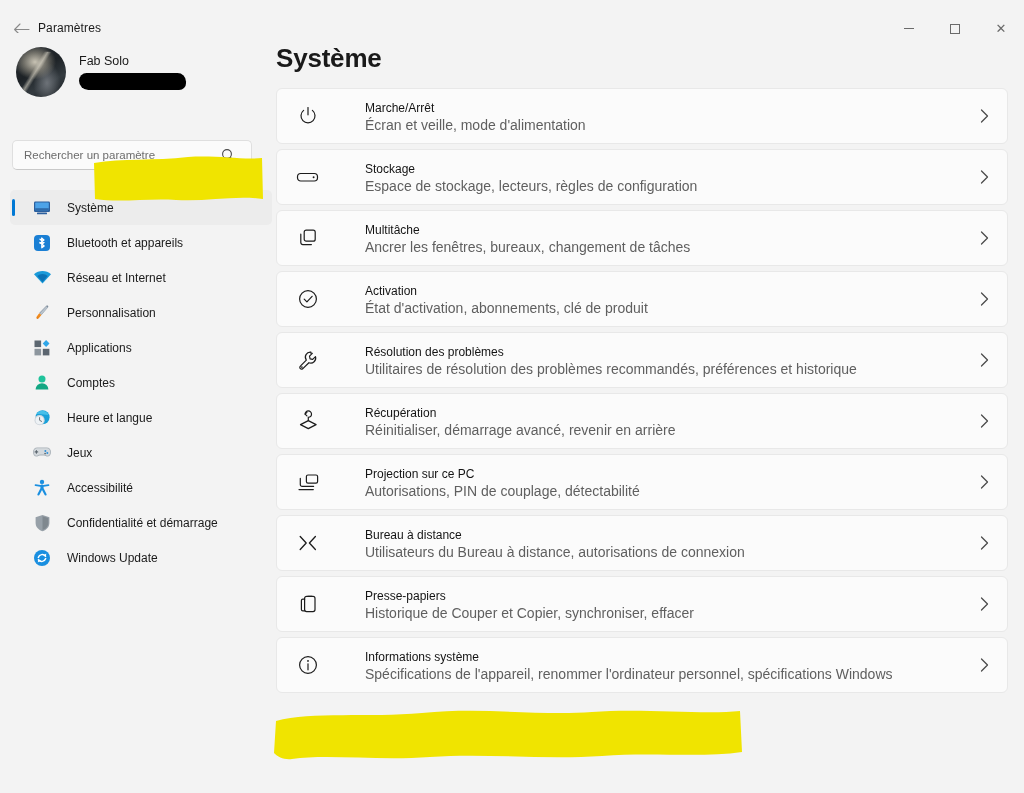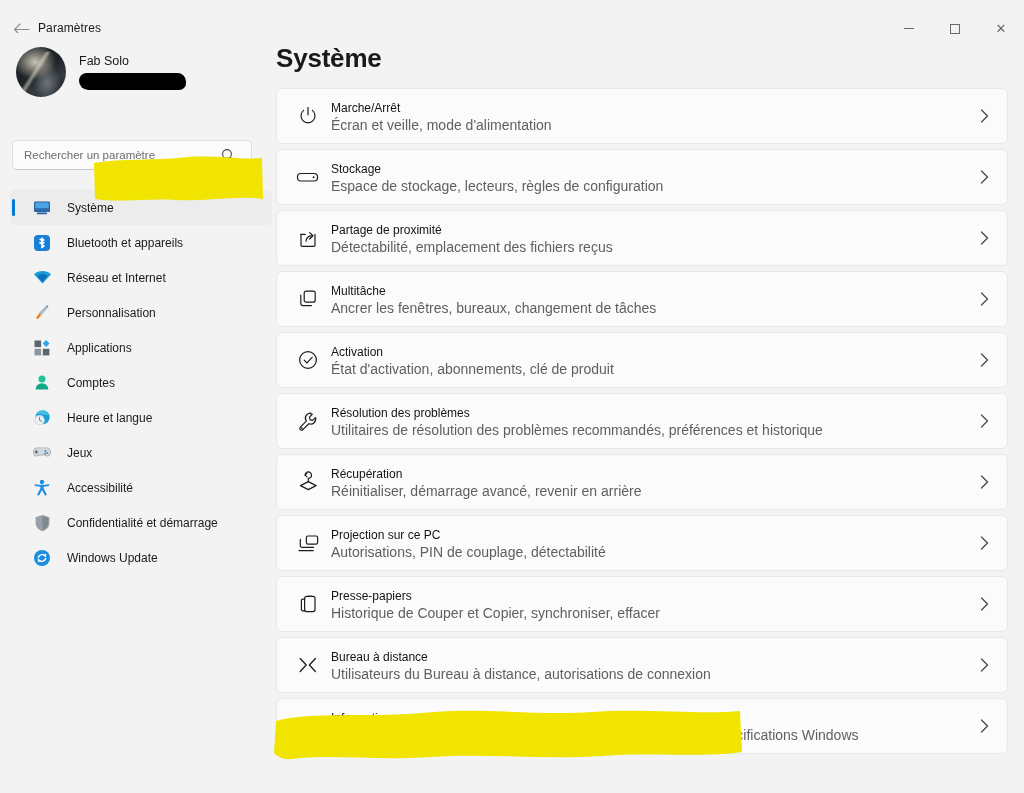--- a/index.html
+++ b/index.html
@@ -93,21 +93,21 @@
   
   .main { position: absolute; left: 276px; top: 33px; width: 748px; height: 760px; }
   .page-title {
     position: absolute; left: 0px; top: 10px;
     font-size: 26px; font-weight: bold; color: #1a1a1a; letter-spacing: -.2px;
   }
   .cards { position: absolute; left: 0px; top: 55px; width: 732px; }
   .card {
     position: relative; height: 56px; background: #fbfbfb;
     border: 1px solid #e8e8e8; border-radius: 6px;
-    margin-bottom: 5px; display: flex; align-items: center;
+    margin-bottom: 5px; display: flex; align-items: center; gap: 34px;
   }
   .card-ico {
     width: 54px; display: flex; align-items: center; justify-content: center;
     color: #1c1c1c; flex: none; padding-left: 8px;
   }
   .card-text { flex: 1; min-width: 0; }
   .card-title { font-size: 12px; color: #141414; line-height: 15px; }
   .card-sub { font-size: 14px; color: #5f5f5f; line-height: 14px; margin-top: 2px; }
   .card-chevron {
     width: 46px; display: flex; align-items: center; justify-content: center;
@@ -332,39 +332,20 @@
           <div class="card-title">Stockage</div>
           <div class="card-sub">Espace de stockage, lecteurs, règles de configuration</div>
         </div>
         <span class="card-chevron">
           <svg width="9" height="14" viewBox="0 0 9 14" fill="none">
             <path d="M1.5 1l6 6-6 6" stroke="#4a4a4a" stroke-width="1.25" stroke-linecap="round" stroke-linejoin="round"></path>
           </svg>
         </span>
       </div>
 
-      <div class="card">
-        <span class="card-ico">
-          <svg width="22" height="22" viewBox="0 0 22 22" fill="none">
-            <path d="M4 7.4V18c0 .8.6 1.4 1.4 1.4h11.2c.8 0 1.4-.6 1.4-1.4V7.4" stroke="#1c1c1c" stroke-width="1.2" stroke-linecap="round"></path>
-            <path d="M9 14.2c.4-3.6 2.6-5.4 6.2-5.4" stroke="#1c1c1c" stroke-width="1.2" stroke-linecap="round"></path>
-            <path d="M12.6 5.6l3.4 3.2-3.4 3.2" stroke="#1c1c1c" stroke-width="1.2" stroke-linecap="round" stroke-linejoin="round"></path>
-            <path d="M4 7.4h4.2" stroke="#1c1c1c" stroke-width="1.2" stroke-linecap="round"></path>
-          </svg>
-        </span>
-        <div class="card-text">
-          <div class="card-title">Partage de proximité</div>
-          <div class="card-sub">Détectabilité, emplacement des fichiers reçus</div>
-        </div>
-        <span class="card-chevron">
-          <svg width="9" height="14" viewBox="0 0 9 14" fill="none">
-            <path d="M1.5 1l6 6-6 6" stroke="#4a4a4a" stroke-width="1.25" stroke-linecap="round" stroke-linejoin="round"></path>
-          </svg>
-        </span>
-      </div>
 
       <div class="card">
         <span class="card-ico">
           <svg width="22" height="22" viewBox="0 0 22 22" fill="none">
             <rect x="7.2" y="3.2" width="11" height="11" rx="2" stroke="#1c1c1c" stroke-width="1.2"></rect>
             <path d="M14.4 17.6H5.8c-1.1 0-2-.9-2-2V7.2" stroke="#1c1c1c" stroke-width="1.2" stroke-linecap="round"></path>
           </svg>
         </span>
         <div class="card-text">
           <div class="card-title">Multitâche</div>
@@ -446,47 +427,47 @@
         </div>
         <span class="card-chevron">
           <svg width="9" height="14" viewBox="0 0 9 14" fill="none">
             <path d="M1.5 1l6 6-6 6" stroke="#4a4a4a" stroke-width="1.25" stroke-linecap="round" stroke-linejoin="round"></path>
           </svg>
         </span>
       </div>
 
       <div class="card">
         <span class="card-ico">
+          <svg width="22" height="22" viewBox="0 0 22 22" fill="none">
+            <path d="M3.2 4.5l6 6.5-6 6.5" stroke="#1c1c1c" stroke-width="1.3" stroke-linecap="round" stroke-linejoin="round"></path>
+            <path d="M18.4 4.5l-6 6.5 6 6.5" stroke="#1c1c1c" stroke-width="1.3" stroke-linecap="round" stroke-linejoin="round"></path>
+          </svg>
+        </span>
+        <div class="card-text">
+          <div class="card-title">Bureau à distance</div>
+          <div class="card-sub">Utilisateurs du Bureau à distance, autorisations de connexion</div>
+        </div>
+        <span class="card-chevron">
+          <svg width="9" height="14" viewBox="0 0 9 14" fill="none">
+            <path d="M1.5 1l6 6-6 6" stroke="#4a4a4a" stroke-width="1.25" stroke-linecap="round" stroke-linejoin="round"></path>
+          </svg>
+        </span>
+      </div>
+
+      <div class="card">
+        <span class="card-ico">
           <svg width="21" height="22" viewBox="0 0 21 22" fill="none">
             <rect x="6.6" y="3.4" width="10.4" height="15.2" rx="2" stroke="#1c1c1c" stroke-width="1.2"></rect>
             <path d="M6.6 6.2H4.8c-.8 0-1.4.6-1.4 1.4v8.8c0 .8.6 1.4 1.4 1.4h1.8" stroke="#1c1c1c" stroke-width="1.2" stroke-linecap="round"></path>
             <path d="M9.8 3.4h4" stroke="#1c1c1c" stroke-width="1.2" stroke-linecap="round"></path>
           </svg>
         </span>
         <div class="card-text">
           <div class="card-title">Presse-papiers</div>
           <div class="card-sub">Historique de Couper et Copier, synchroniser, effacer</div>
-        </div>
-        <span class="card-chevron">
-          <svg width="9" height="14" viewBox="0 0 9 14" fill="none">
-            <path d="M1.5 1l6 6-6 6" stroke="#4a4a4a" stroke-width="1.25" stroke-linecap="round" stroke-linejoin="round"></path>
-          </svg>
-        </span>
-      </div>
-
-      <div class="card">
-        <span class="card-ico">
-          <svg width="22" height="22" viewBox="0 0 22 22" fill="none">
-            <path d="M3.2 4.5l6 6.5-6 6.5" stroke="#1c1c1c" stroke-width="1.3" stroke-linecap="round" stroke-linejoin="round"></path>
-            <path d="M18.4 4.5l-6 6.5 6 6.5" stroke="#1c1c1c" stroke-width="1.3" stroke-linecap="round" stroke-linejoin="round"></path>
-          </svg>
-        </span>
-        <div class="card-text">
-          <div class="card-title">Bureau à distance</div>
-          <div class="card-sub">Utilisateurs du Bureau à distance, autorisations de connexion</div>
         </div>
         <span class="card-chevron">
           <svg width="9" height="14" viewBox="0 0 9 14" fill="none">
             <path d="M1.5 1l6 6-6 6" stroke="#4a4a4a" stroke-width="1.25" stroke-linecap="round" stroke-linejoin="round"></path>
           </svg>
         </span>
       </div>
 
       <div class="card">
         <span class="card-ico">

